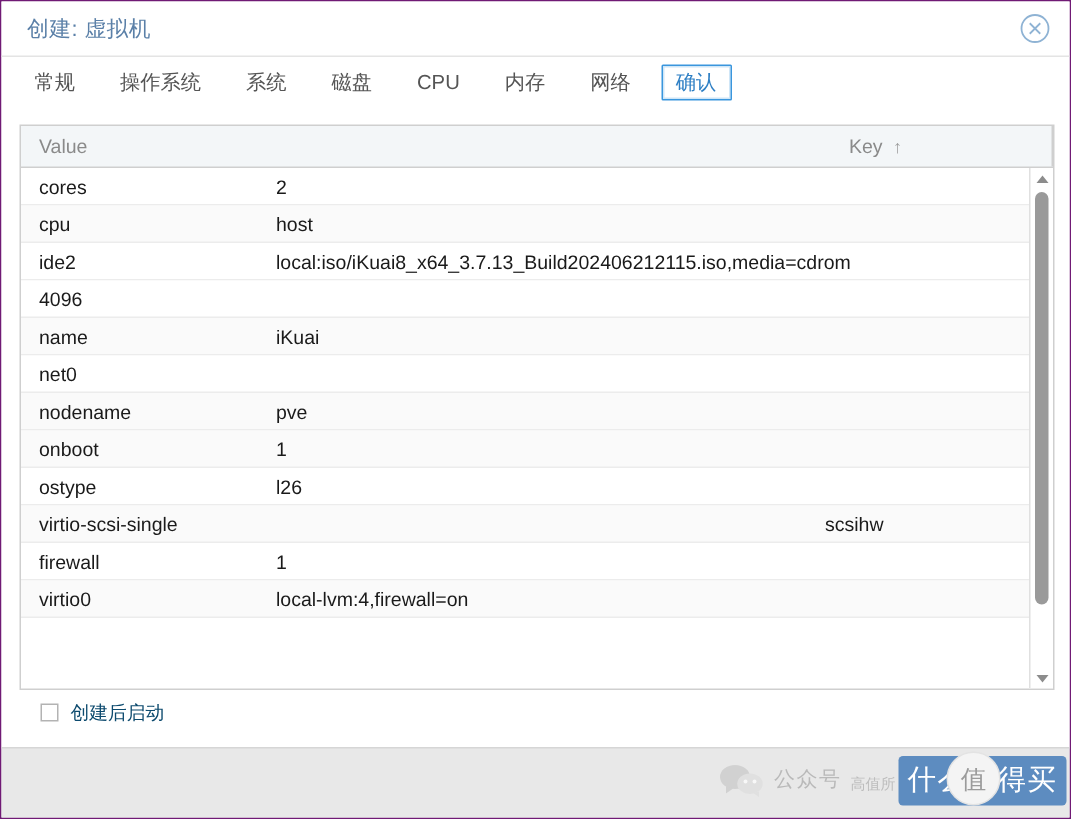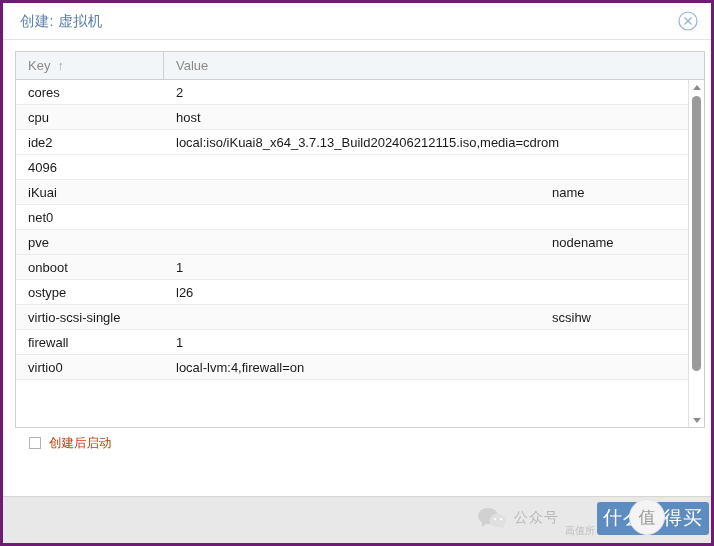--- a/index.html
+++ b/index.html
@@ -14,21 +14,21 @@
     overflow: hidden;
     position: relative;
   }
   #window {
     position: absolute;
     left: 0; top: 0;
     width: 714px;
     height: 546px;
     background: #ffffff;
     box-sizing: border-box;
-    border: 3px solid #701a75;
+    border: 1px solid #701a75;
     display: flex;
     flex-direction: column;
   }
   
   #titlebar {
     height: 37px;
     flex: 0 0 37px;
     background: #ffffff;
     border-bottom: 1px solid #e4e4e4;
     display: flex;
@@ -132,20 +132,21 @@
   #grid-body {
     flex: 1 1 auto;
     overflow: hidden;
   }
   .row {
     display: flex;
     height: 25px;
     box-sizing: border-box;
     border-bottom: 1px solid #ececec;
     background: #ffffff;
+    gap: 10px;
   }
   .row.alt { background: #fafafa; }
   .cell {
     font-size: 13px;
     color: #1a1a1a;
     display: flex;
     align-items: center;
     padding-left: 12px;
     box-sizing: border-box;
     white-space: nowrap;
@@ -214,21 +215,21 @@
     height: 12px;
     flex: 0 0 12px;
     border: 1px solid #b3b3b3;
     background: #ffffff;
     box-sizing: border-box;
     margin-right: 8px;
     cursor: pointer;
   }
   #startup-label {
     font-size: 12.5px;
-    color: #c2410c;
+    color: #0c4a6e;
     white-space: nowrap;
     cursor: pointer;
   }
 
   
   #footer {
     height: 47px;
     flex: 0 0 47px;
     background: #e8e8e8;
     border-top: 1px solid #d6d6d6;
@@ -257,21 +258,21 @@
     color: #b9b9b9;
     letter-spacing: 1px;
     margin-right: 6px;
   }
   #wm-sub {
     font-size: 10px;
     color: #bdbdbd;
     letter-spacing: 0px;
     margin-right: 2px;
     position: relative;
-    top: 13px;
+    top: 3px;
   }
   #wm-circle {
     position: absolute;
     left: 152px;
     top: 6px;
     width: 34px;
     height: 34px;
     border-radius: 50%;
     background: #f4f4f4;
     border: 1px solid #e3e3e3;
@@ -303,32 +304,42 @@
     <div id="title-text">创建: 虚拟机</div>
     <div id="close-btn">
       <svg width="22" height="22" viewBox="0 0 22 22" aria-hidden="true">
         <circle cx="11" cy="11" r="9" fill="none" stroke="#8fb3d4" stroke-width="1.2"></circle>
         <line x1="7.5" y1="7.5" x2="14.5" y2="14.5" stroke="#8fb3d4" stroke-width="1.2"></line>
         <line x1="14.5" y1="7.5" x2="7.5" y2="14.5" stroke="#8fb3d4" stroke-width="1.2"></line>
       </svg>
     </div>
   </div>
 
+  <div id="tabbar">
+    <div class="tab">常规</div>
+    <div class="tab">操作系统</div>
+    <div class="tab">系统</div>
+    <div class="tab">磁盘</div>
+    <div class="tab">CPU</div>
+    <div class="tab">内存</div>
+    <div class="tab">网络</div>
+    <div class="tab active">确认</div>
+  </div>
 
   <div id="content">
     <div id="grid">
 
       <div id="grid-head">
+        <div class="hcell val">
+          <span>Value</span>
+        </div>
         <div class="hcell key">
           <span>Key</span>
           <span class="sort-arrow">↑</span>
         </div>
-        <div class="hcell val">
-          <span>Value</span>
-        </div>
       </div>
 
       <div id="grid-body-wrap">
         <div id="grid-body">
 
           <div class="row">
             <div class="cell key">cores</div>
             <div class="cell val">2</div>
           </div>
           <div class="row alt">
@@ -336,29 +347,29 @@
             <div class="cell val">host</div>
           </div>
           <div class="row">
             <div class="cell key">ide2</div>
             <div class="cell val">local:iso/iKuai8_x64_3.7.13_Build202406212115.iso,media=cdrom</div>
           </div>
           <div class="row">
             <div class="cell val">4096</div>
           </div>
           <div class="row alt">
+            <div class="cell key">name</div>
             <div class="cell val">iKuai</div>
-            <div class="cell key">name</div>
           </div>
           <div class="row">
             <div class="cell key">net0</div>
           </div>
           <div class="row alt">
+            <div class="cell key">nodename</div>
             <div class="cell val">pve</div>
-            <div class="cell key">nodename</div>
           </div>
           <div class="row alt">
             <div class="cell key">onboot</div>
             <div class="cell val">1</div>
           </div>
           <div class="row">
             <div class="cell key">ostype</div>
             <div class="cell val">l26</div>
           </div>
           <div class="row alt">

